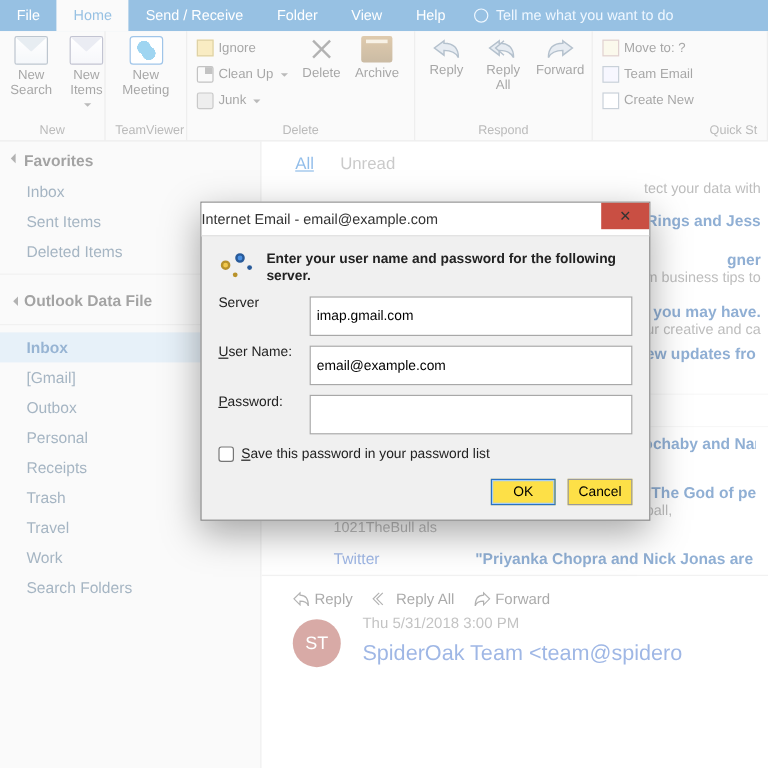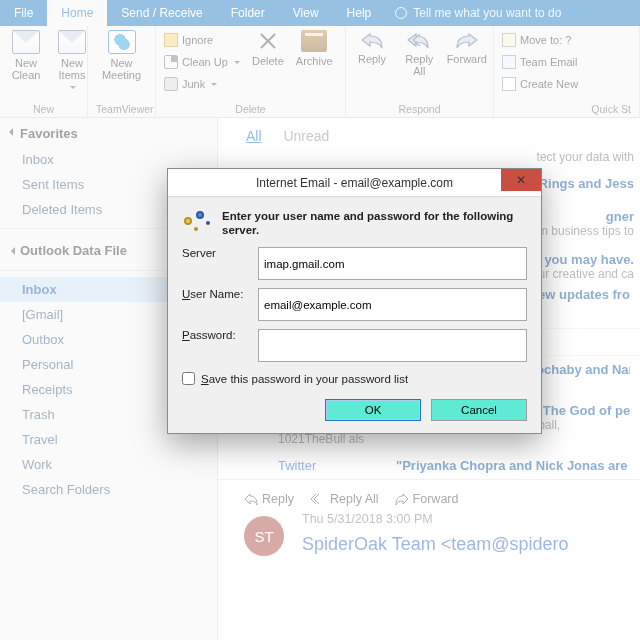--- a/index.html
+++ b/index.html
@@ -74,38 +74,38 @@
 .preview .acts span { display:flex; align-items:center; gap:4px; cursor:pointer; }
 .preview .date { color:#7a7a7a; font-size:12.5px; margin-left:58px; }
 .preview .title { color:#2b60c6; font-size:18px; margin-left:58px; margin-top:8px; white-space:nowrap; }
 .avatar { width:40px; height:40px; border-radius:50%; background:#a8443a; color:#fff; display:flex; align-items:center; justify-content:center; font-size:15px; float:left; margin-right:12px; margin-top:4px; }
 
 
 .dim { position:absolute; inset:0; background:rgba(255,255,255,0.55); }
 
 
 .dlg { position:absolute; left:167px; top:168px; width:375px; background:#f0f0f0; border:1px solid #8a8a8a; box-shadow:0 10px 30px rgba(0,0,0,.35); font-size:12px; color:#222; }
-.dlg .titlebar { height:28px; display:flex; align-items:center; justify-content:center; position:relative; background:#fff; border-bottom:1px solid #dcdcdc; }
+.dlg .titlebar { height:28px; display:flex; align-items:center; position:relative; background:#fff; border-bottom:1px solid #dcdcdc; }
 .dlg .titlebar span { font-size:12px; color:#333; }
 .dlg .close { position:absolute; right:0; top:0; width:40px; height:22px; background:#c94f43; color:#fff; display:flex; align-items:center; justify-content:center; cursor:pointer; font-size:13px; }
 .dlg .content { padding:12px 14px 12px 14px; }
 .dlg .hdr { display:flex; gap:10px; align-items:flex-start; margin-bottom:10px; }
 .dlg .keys { width:30px; height:28px; position:relative; flex:none; }
 .dlg .keys .k1,.dlg .keys .k2 { position:absolute; width:8px; height:8px; border-radius:50%; }
 .dlg .keys .k1 { background:#f2c94c; border:2px solid #b8922a; left:2px; top:8px; box-shadow:8px 8px 0 -2px #b8922a; }
 .dlg .keys .k2 { background:#4a90e2; border:2px solid #285a99; left:14px; top:2px; box-shadow:8px 8px 0 -2px #285a99; }
 .dlg .instr { font-weight:600; font-size:11.5px; line-height:14px; }
 .dlg .field { display:flex; align-items:flex-start; margin:8px 0; }
 .dlg .field label { width:76px; font-size:11.5px; }
 .dlg .field label u { text-decoration:underline; }
 .dlg .field input { flex:1; height:33px; border:1px solid #a8a8a8; background:#fff; padding:0 5px; font-size:11.5px; }
 .dlg .chk { display:flex; align-items:center; gap:6px; margin:10px 0 14px 0; font-size:11.5px; }
 .dlg .chk input { width:13px; height:13px; }
 .dlg .btns { display:flex; justify-content:flex-end; gap:10px; }
-.dlg .btns button { width:96px; height:22px; font-size:11.5px; background:#5eead4; border:1px solid #9a9a9a; cursor:pointer; }
+.dlg .btns button { width:54px; height:22px; font-size:11.5px; background:#fde047; border:1px solid #9a9a9a; cursor:pointer; }
 .dlg .btns button.primary { border:1px solid #2a72c4; box-shadow:inset 0 0 0 1px #a7cdf2; }
 </style>
 </head>
 <body>
 
 <div id="app">
 
   <div class="tabs">
     <div class="tab">File</div>
     <div class="tab active">Home</div>
@@ -117,21 +117,21 @@
       <span class="bulb"></span>
       <span>Tell me what you want to do</span>
     </div>
   </div>
 
   <div class="ribbon">
     <div class="group" style="width:88px">
       <div class="big-btns">
         <div class="big-btn">
           <div class="ic ic-big-mail"></div>
-          <span>New Clean</span>
+          <span>New Search</span>
         </div>
         <div class="big-btn dd">
           <div class="ic ic-big-mail" style="filter:hue-rotate(25deg)"></div>
           <span>New Items</span>
         </div>
       </div>
       <div class="group-label">New</div>
     </div>
     <div class="group" style="width:68px">
       <div class="big-btns">

